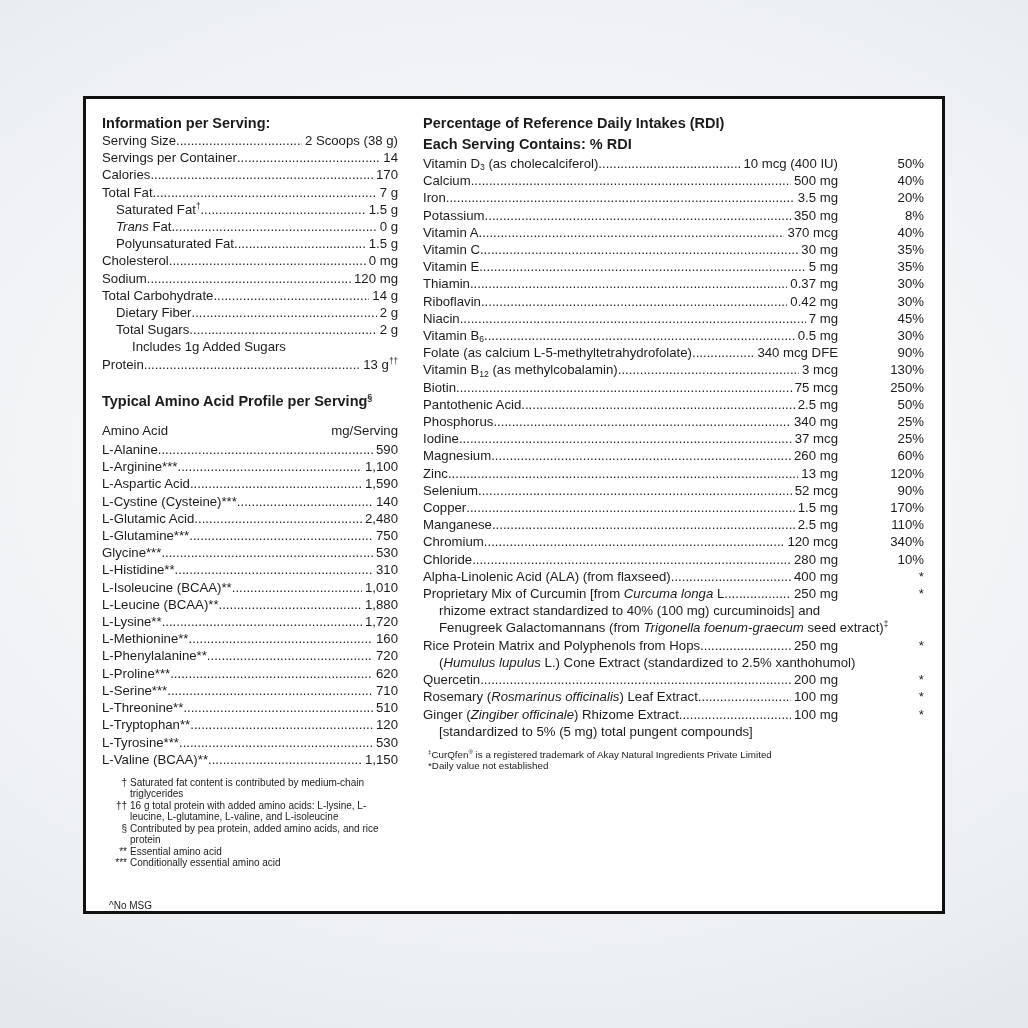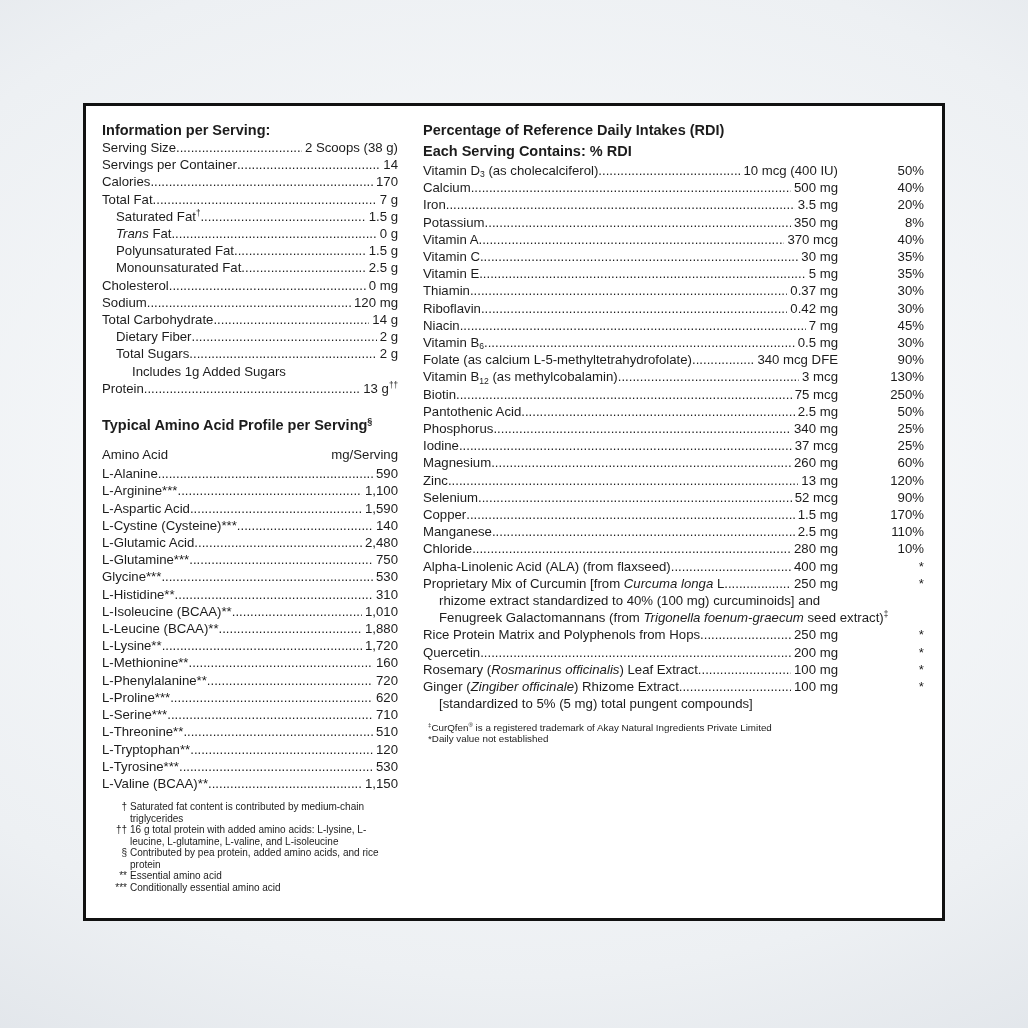--- a/index.html
+++ b/index.html
@@ -4,21 +4,21 @@
 <style>
   html,body{margin:0;padding:0;}
   body{
     width:1028px;height:1028px;position:relative;
     background:radial-gradient(140% 100% at 50% 45%, #fcfdfe 0%, #edf0f3 50%, #ccd2da 100%);
     font-family:"Liberation Sans", sans-serif;
     color:#1c1c1c;
     -webkit-font-smoothing:antialiased;
   }
   .panel{
-    position:absolute;left:83px;top:103px;width:862px;height:818px;
+    position:absolute;left:83px;top:96px;width:862px;height:818px;
     box-sizing:border-box;background:#ffffff;border:3px solid #111111;
     padding:15px 18px 0 16px;display:flex;overflow:hidden;
   }
   .col-left{flex:0 0 296px;width:296px;}
   .col-right{flex:1 1 auto;margin-left:25px;min-width:0;}
   .h{font-weight:bold;font-size:14.5px;line-height:18px;}
   .row{display:flex;align-items:baseline;font-size:13.2px;line-height:17.2px;}
   .nm{white-space:nowrap;}
   .val{white-space:nowrap;padding-left:3px;}
   .leader{flex:1 1 auto;overflow:hidden;white-space:nowrap;min-width:6px;}
@@ -76,25 +76,20 @@
         <div class="row ind1">
           <span class="nm"><i>Trans</i><span> Fat</span></span>
           <span class="leader"></span>
           <span class="val">0 g</span>
         </div>
         <div class="row ind1">
           <span class="nm">Polyunsaturated Fat</span>
           <span class="leader"></span>
           <span class="val">1.5 g</span>
         </div>
-        <div class="row ind1">
-          <span class="nm">Monounsaturated Fat</span>
-          <span class="leader"></span>
-          <span class="val">2.5 g</span>
-        </div>
         <div class="row ind0">
           <span class="nm">Cholesterol</span>
           <span class="leader"></span>
           <span class="val">0 mg</span>
         </div>
         <div class="row ind0">
           <span class="nm">Sodium</span>
           <span class="leader"></span>
           <span class="val">120 mg</span>
         </div>
@@ -381,20 +376,26 @@
           <span class="val">1.5 mg</span>
           <span class="rdi">170%</span>
         </div>
         <div class="row">
           <span class="nm">Manganese</span>
           <span class="leader"></span>
           <span class="val">2.5 mg</span>
           <span class="rdi">110%</span>
         </div>
         <div class="row">
+          <span class="nm">Chromium</span>
+          <span class="leader"></span>
+          <span class="val">120 mcg</span>
+          <span class="rdi">340%</span>
+        </div>
+        <div class="row">
           <span class="nm">Chloride</span>
           <span class="leader"></span>
           <span class="val">280 mg</span>
           <span class="rdi">10%</span>
         </div>
         <div class="row">
           <span class="nm">Alpha-Linolenic Acid (ALA) (from flaxseed)</span>
           <span class="leader"></span>
           <span class="val">400 mg</span>
           <span class="rdi">*</span>
@@ -409,20 +410,23 @@
           <span class="nm"><span>rhizome extract standardized to 40% (100 mg) curcuminoids] and</span></span>
         </div>
         <div class="row cont">
           <span class="nm"><span>Fenugreek Galactomannans (from </span><i>Trigonella foenum-graecum</i><span> seed extract)</span><sup>‡</sup></span>
         </div>
         <div class="row">
           <span class="nm">Rice Protein Matrix and Polyphenols from Hops</span>
           <span class="leader"></span>
           <span class="val">250 mg</span>
           <span class="rdi">*</span>
+        </div>
+        <div class="row cont">
+          <span class="nm"><span>(</span><i>Humulus lupulus</i><span> L.) Cone Extract (standardized to 2.5% xanthohumol)</span></span>
         </div>
         <div class="row">
           <span class="nm">Quercetin</span>
           <span class="leader"></span>
           <span class="val">200 mg</span>
           <span class="rdi">*</span>
         </div>
         <div class="row">
           <span class="nm"><span>Rosemary (</span><i>Rosmarinus officinalis</i><span>) Leaf Extract</span></span>
           <span class="leader"></span>

